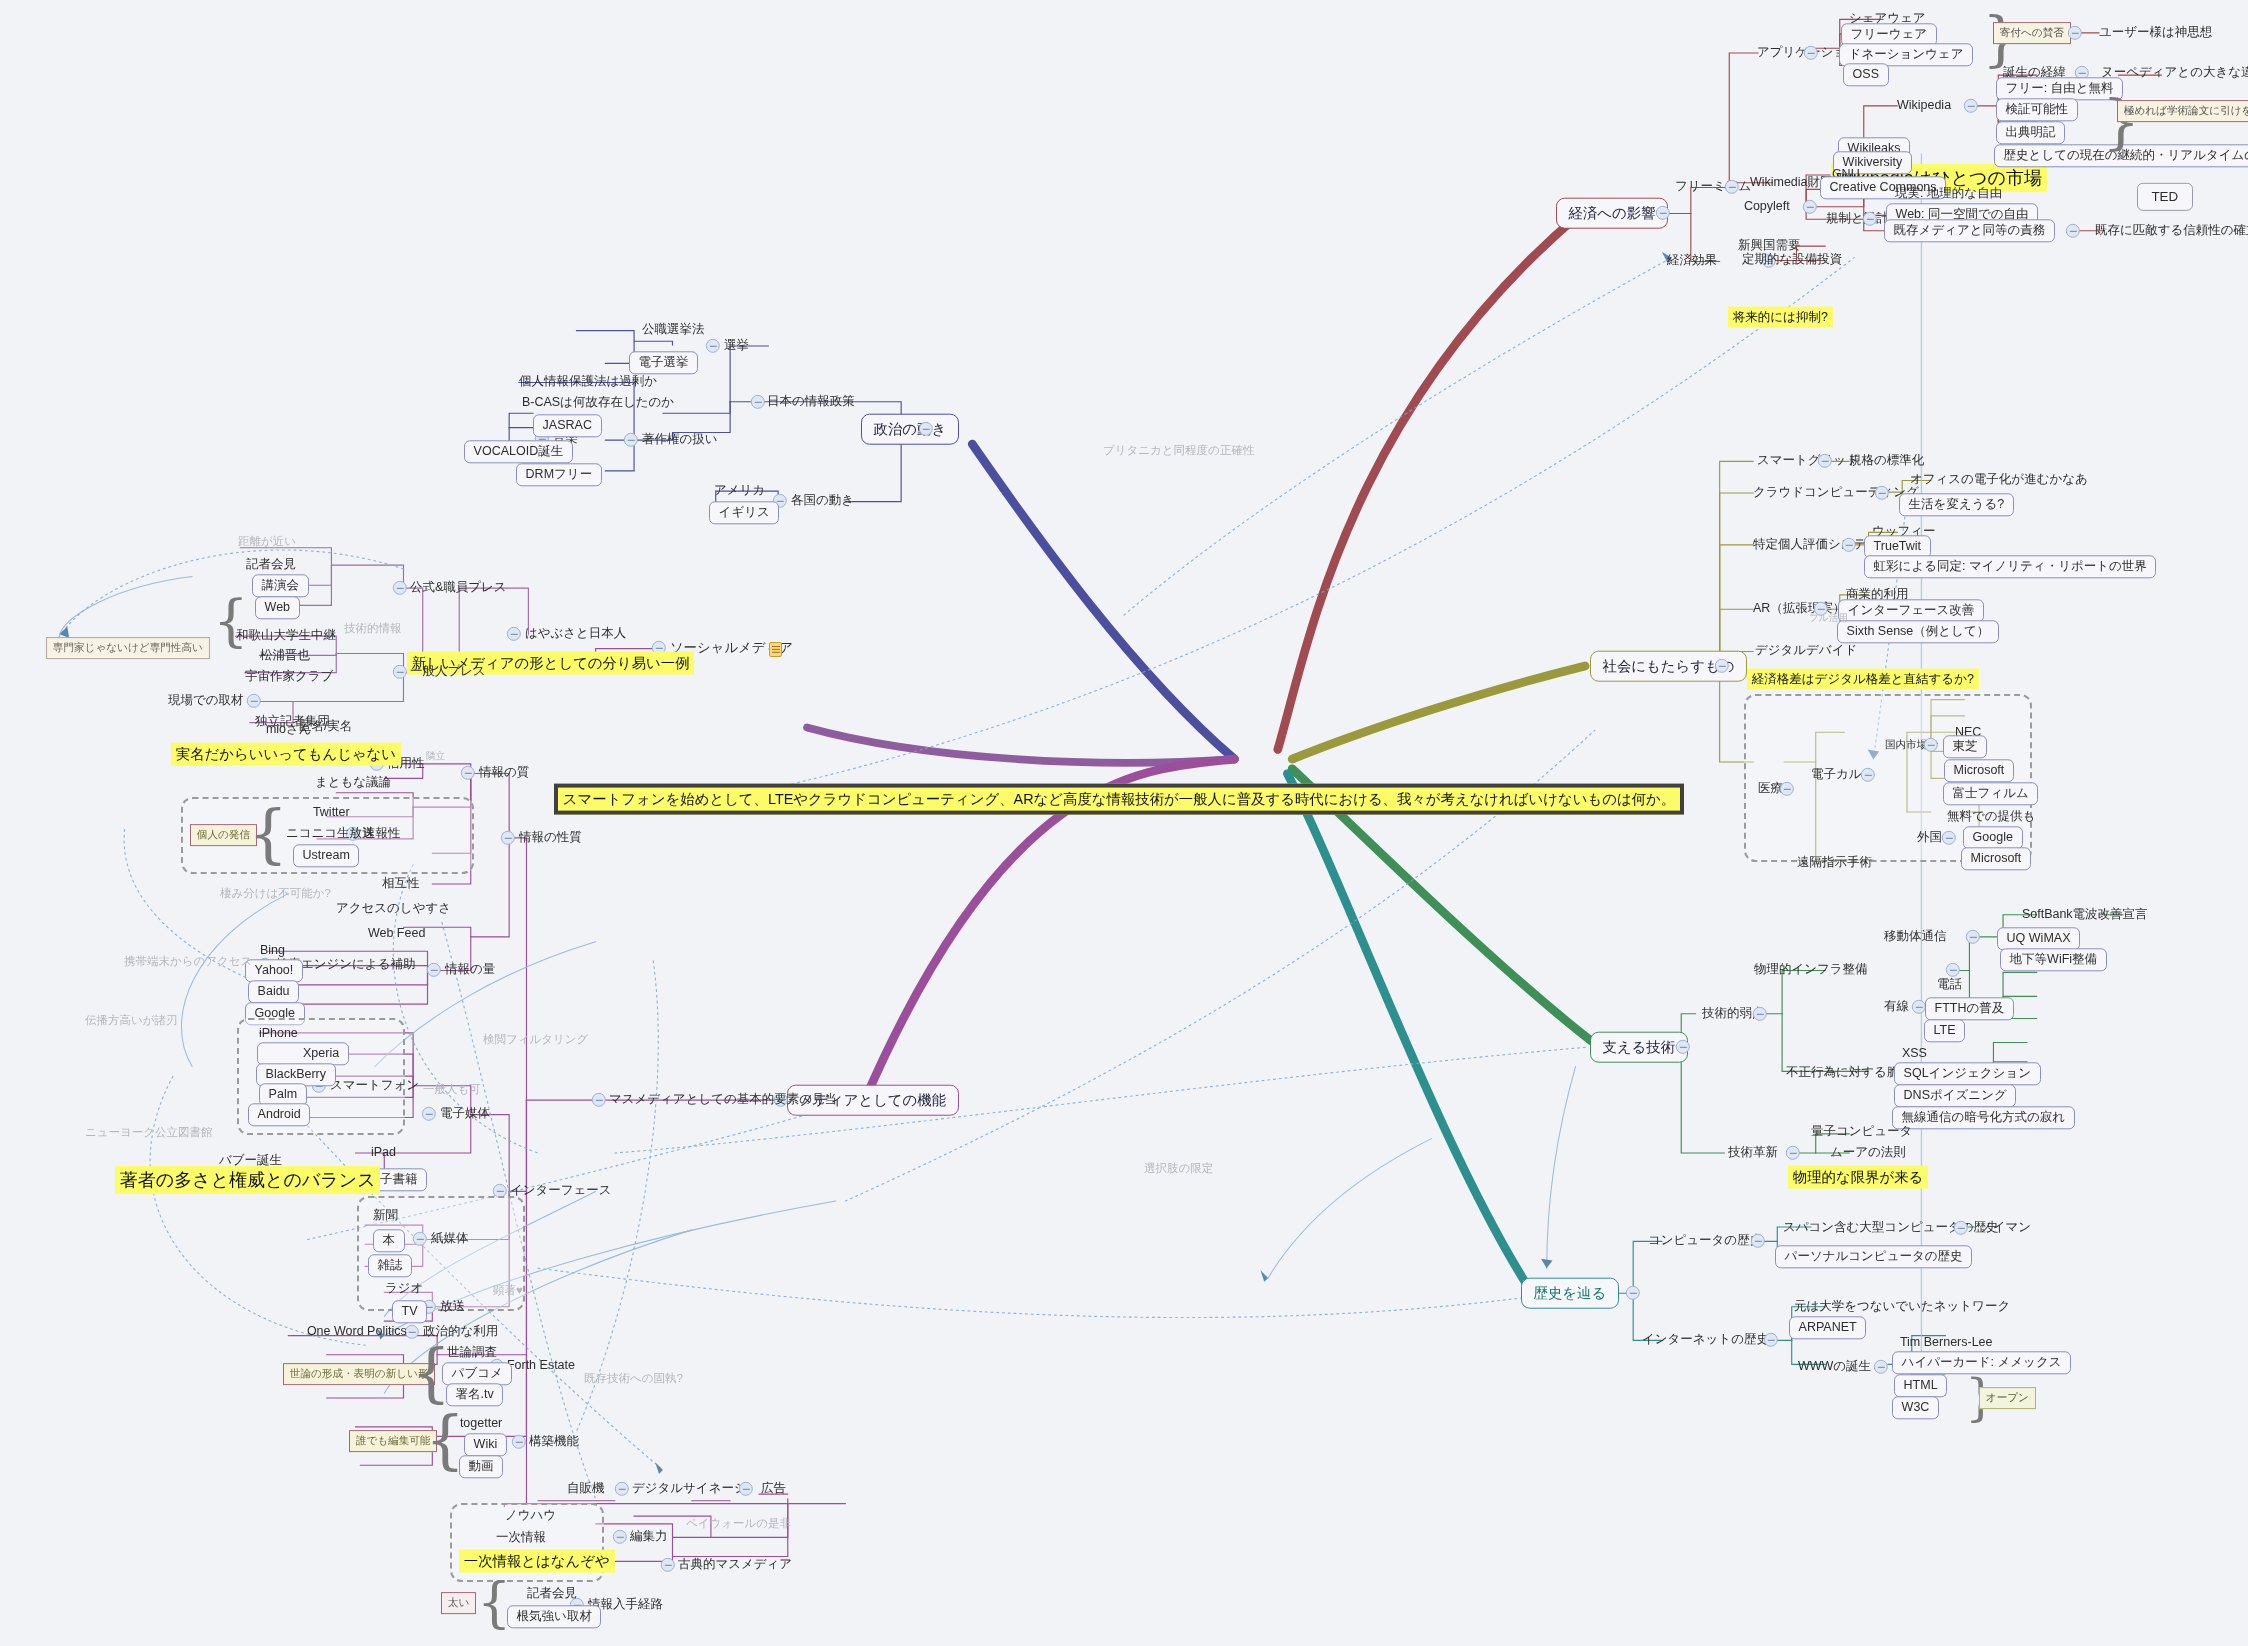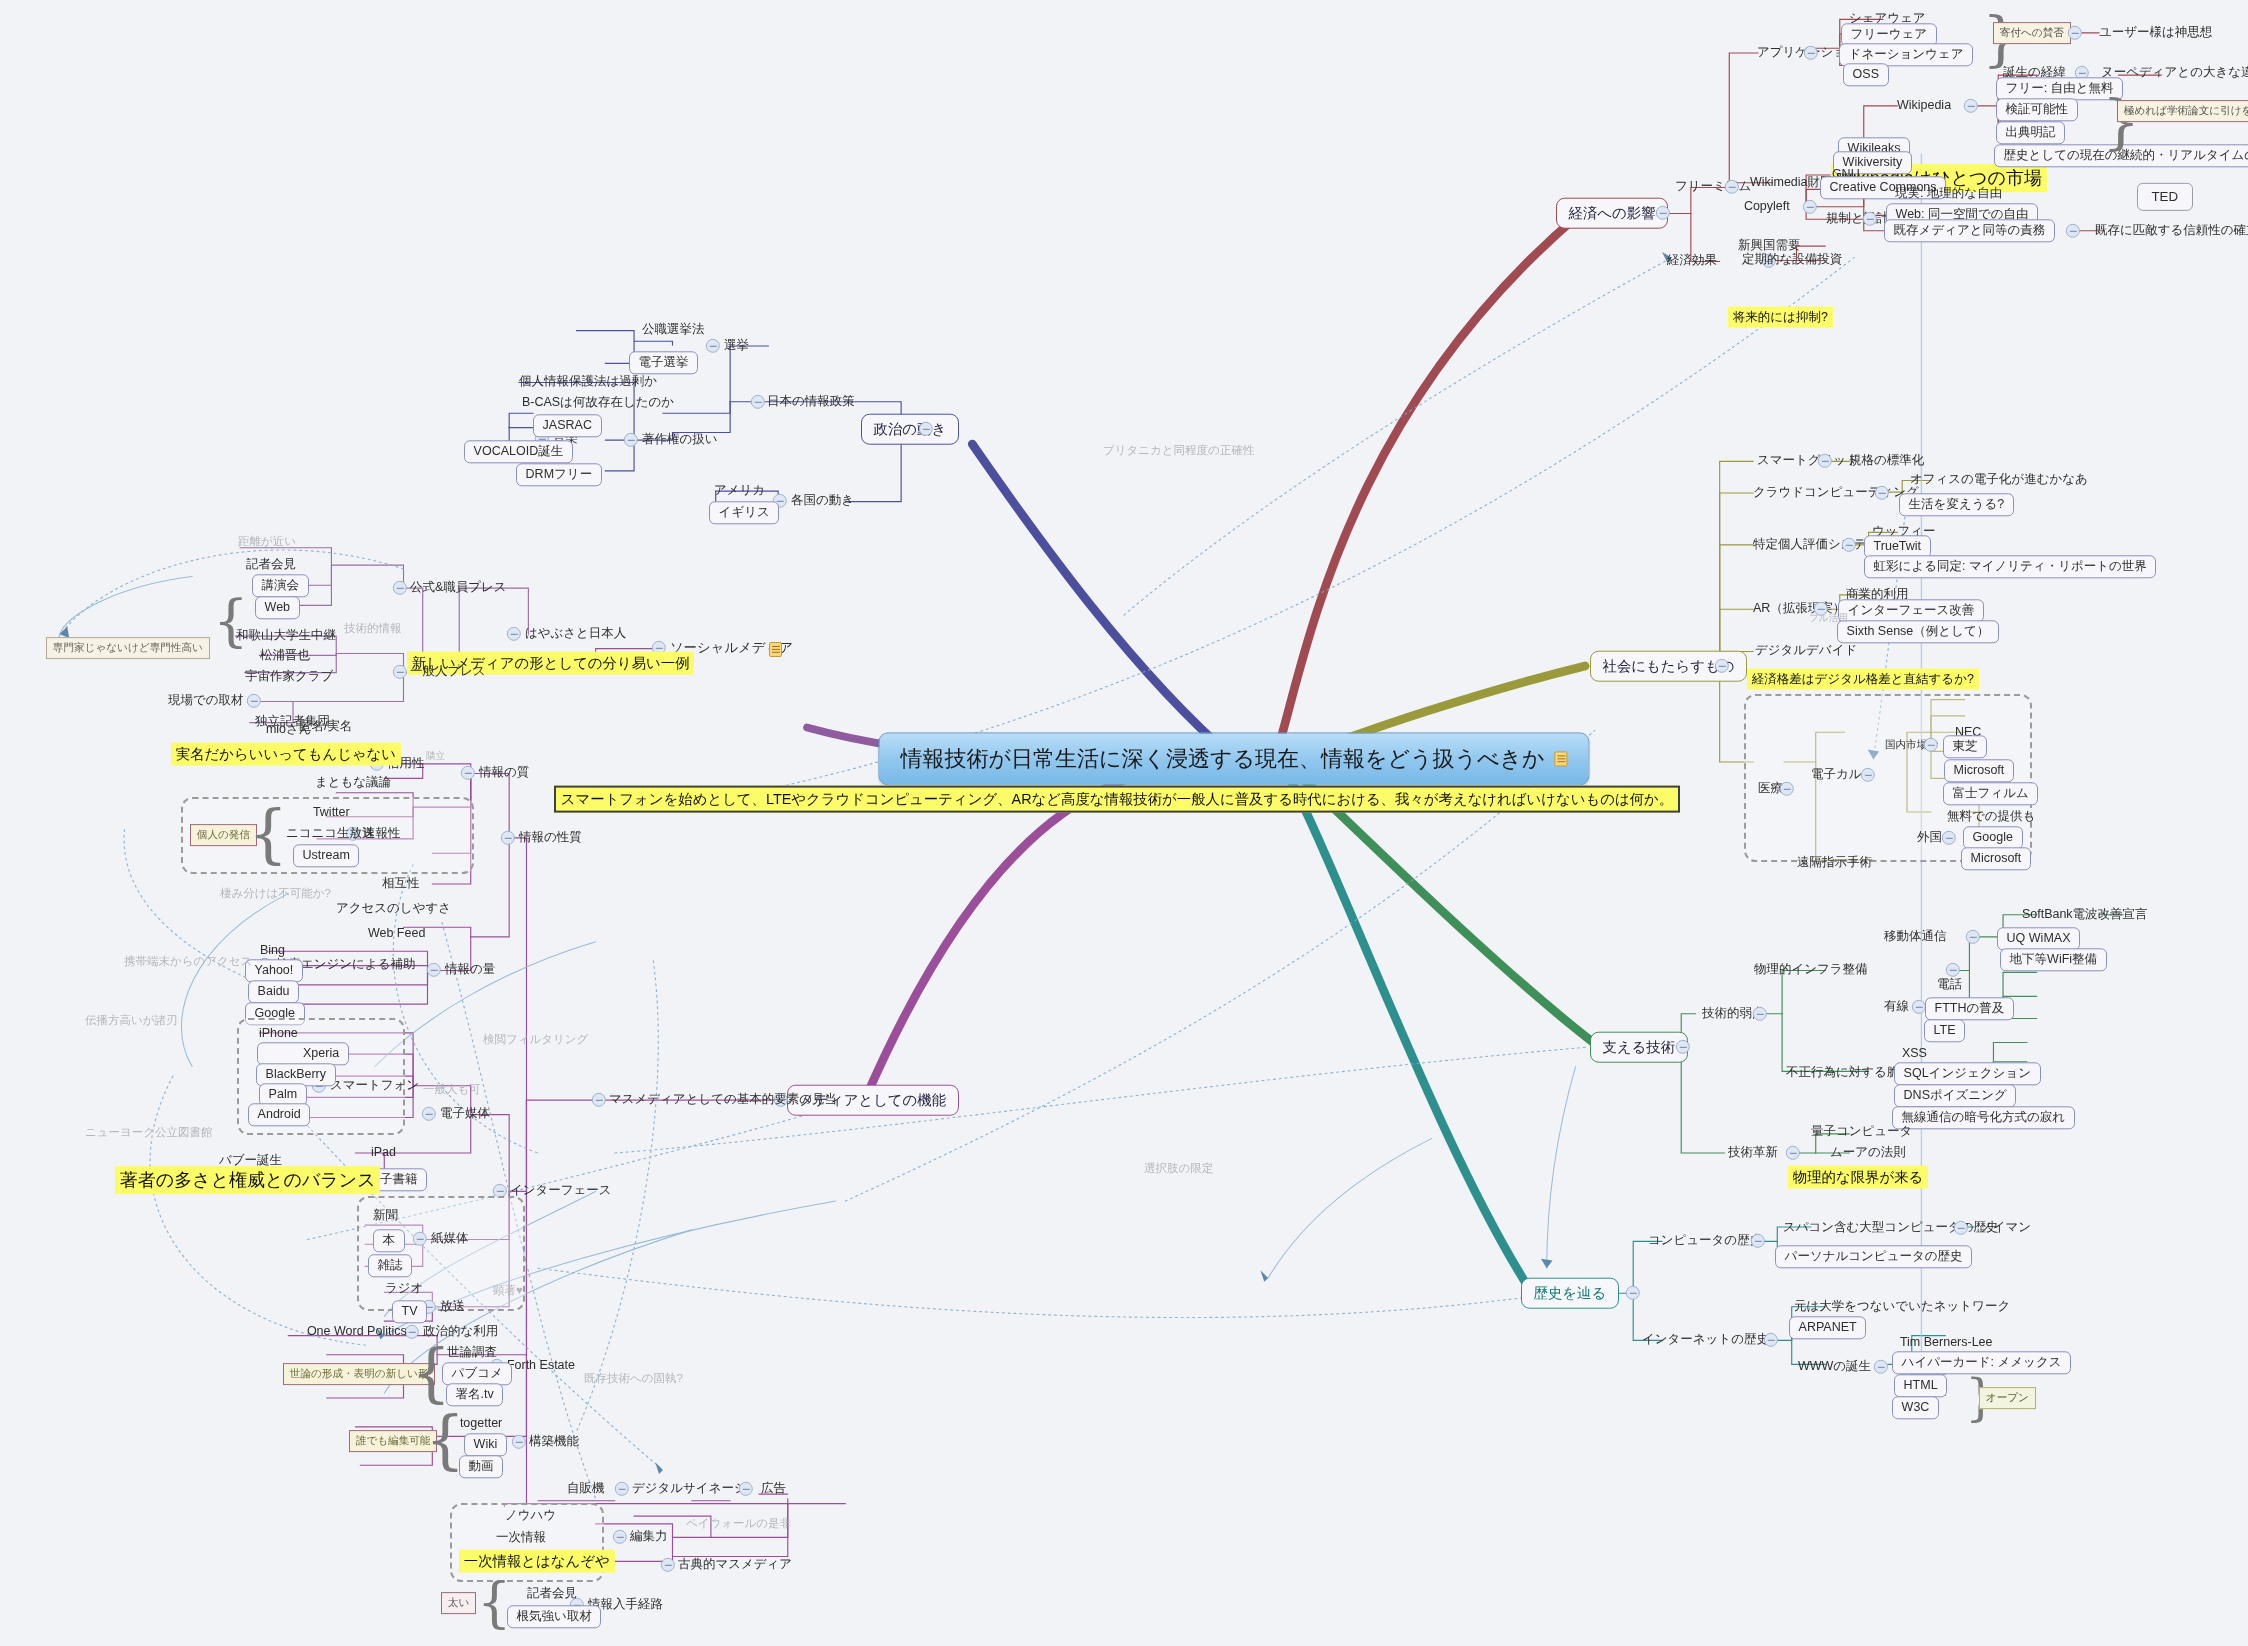--- a/index.html
+++ b/index.html
@@ -388,25 +388,21 @@
     <polygon points="1740,268 1730,262 1736,274"></polygon>
     <polygon points="1950,790 1944,780 1956,782"></polygon>
     <polygon points="1610,1320 1604,1310 1616,1312"></polygon>
     <polygon points="400,1390 392,1382 396,1394"></polygon>
     <polygon points="690,1530 682,1522 686,1534"></polygon>
     <polygon points="1320,1330 1312,1322 1316,1334"></polygon>
   </g>
   </g>
 </svg>
 
-<div class="central" style="left:1234px; top:759px;">
-  <span>情報技術が日常生活に深く浸透する現在、情報をどう扱うべきか</span>
-  <span class="noteicon"></span>
-</div>
-<div class="hl" style="left:554px; top:799px; font-size:14.4px; border:2px solid #404040;">スマートフォンを始めとして、LTEやクラウドコンピューティング、ARなど高度な情報技術が一般人に普及する時代における、我々が考えなければいけないものは何か。</div>
+<div class="hl" style="left:554px; top:799px; font-size:14.4px; border:4px solid #404040;">スマートフォンを始めとして、LTEやクラウドコンピューティング、ARなど高度な情報技術が一般人に普及する時代における、我々が考えなければいけないものは何か。</div>
 
 <div class="mainbranch mb-pol" style="left:861px; top:429px;">政治の動き</div>
 <div class="tog" style="left:926px; top:429px;"></div>
 
 <div class="node" style="left:667px; top:648px; font-size:13.4px;">ソーシャルメディア</div>
 <div class="tog" style="left:659px; top:648px;"></div>
 <span class="noteicon" style="position:absolute; left:769px; top:642px;"></span>
 
 <div class="mainbranch mb-media" style="left:787px; top:1100px;">メディアとしての機能</div>
 <div class="tog" style="left:781px; top:1100px;"></div>

